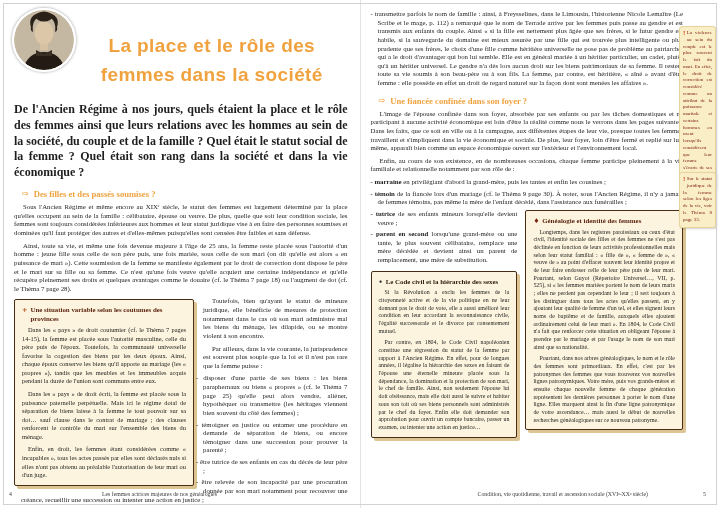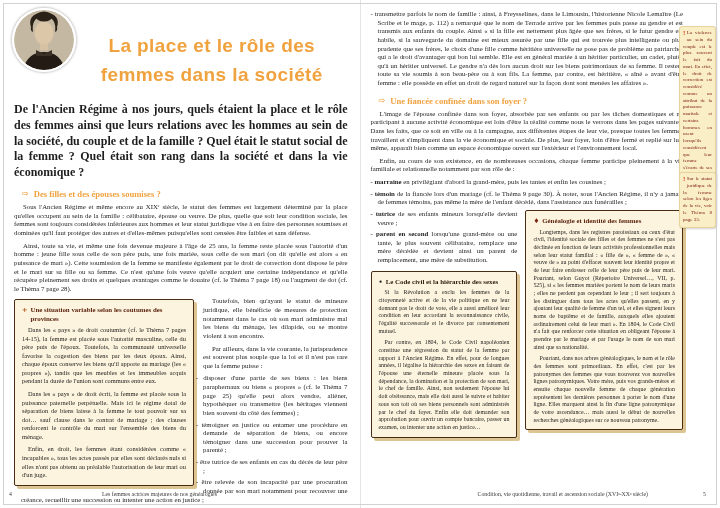--- a/index.html
+++ b/index.html
@@ -84,21 +84,21 @@
     <div class="lp-content">
       <div class="title-wrap">
         <div>La place et le rôle des</div>
         <div>femmes dans la société</div>
       </div>
 
       <div class="intro">De l'Ancien Régime à nos jours, quels étaient la place et le rôle des femmes ainsi que leurs relations avec les hommes au sein de la société, du couple et de la famille ? Quel était le statut social de la femme ? Quel était son rang dans la société et dans la vie économique ?</div>
 
       <div class="section-heading">
         <span class="marker">⇨</span>
-        <span>Des filles et des épouses soumises ?</span>
+        <span>Des filles et des passés soumises ?</span>
       </div>
 
       <p class="body">Sous l'Ancien Régime et même encore au XIXᵉ siècle, le statut des femmes est largement déterminé par la place qu'elles occupent au sein de la famille : célibataire, épouse ou veuve. De plus, quelle que soit leur condition sociale, les femmes sont toujours considérées inférieures aux hommes et leur statut juridique vise à en faire des personnes soumises et dominées qu'il faut protéger des autres et d'elles-mêmes puisqu'elles sont censées être faibles et sans défense.</p>
       <p class="body">Ainsi, toute sa vie, et même une fois devenue majeure à l'âge de 25 ans, la femme reste placée sous l'autorité d'un homme : jeune fille sous celle de son père puis, une fois mariée, sous celle de son mari (on dit qu'elle est alors « en puissance de mari »). Cette soumission de la femme se manifeste également par le droit de correction dont dispose le père et le mari sur sa fille ou sa femme. Ce n'est qu'une fois veuve qu'elle acquiert une certaine indépendance et qu'elle récupère pleinement ses droits et quelques avantages comme le douaire (cf. le Théma 7 page 18) ou l'augment de dot (cf. le Théma 7 page 28).</p>
 
       <div class="floatwrap">
         <div class="box side-box">
           <div class="box-title">
             <span class="bmarker">+</span>
             <span>Une situation variable selon les coutumes des provinces</span>

